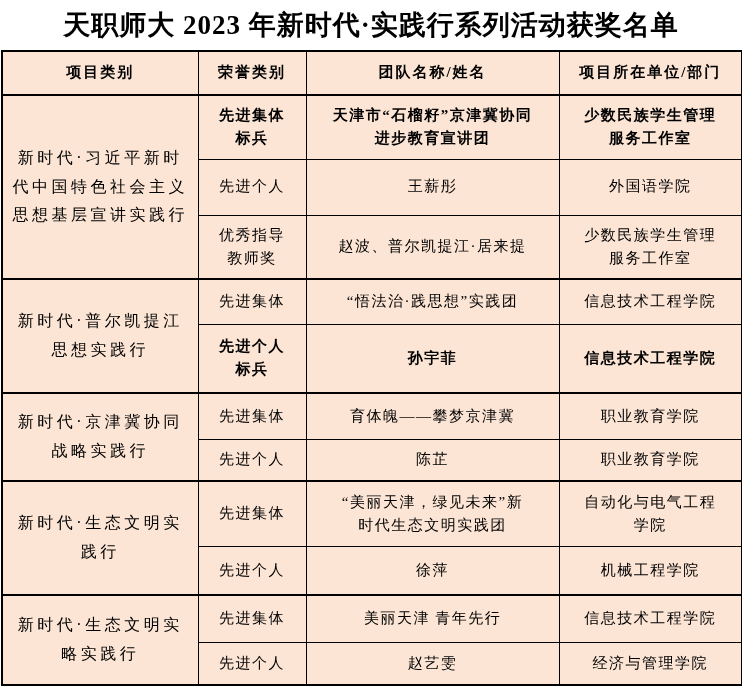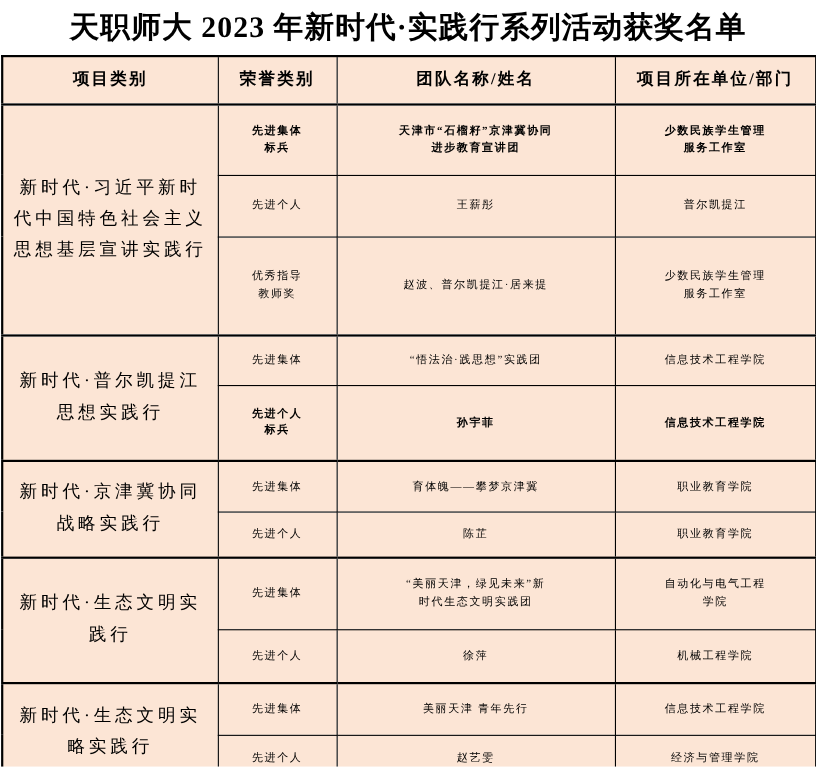--- a/index.html
+++ b/index.html
@@ -30,21 +30,21 @@
     table-layout: fixed;
     width: 740px;
     margin-left: 1px;
     border: 2px solid #000000;
   }
   .award-table td, .award-table th {
     border: 1px solid #000000;
     background: var(--cell-bg, #fce5d5);
     text-align: center;
     vertical-align: middle;
-    font-size: 10px;
+    font-size: 15px;
     font-weight: normal;
     line-height: 1.55;
     padding: 2px 4px;
     white-space: pre-line;
     letter-spacing: 1.5px;
     overflow: hidden;
   }
   .award-table th {
     font-weight: bold;
     font-size: 15px;
@@ -89,23 +89,23 @@
       <td>先进集体
 标兵</td>
       <td>天津市“石榴籽”京津冀协同
 进步教育宣讲团</td>
       <td>少数民族学生管理
 服务工作室</td>
     </tr>
     <tr style="height:56px">
       <td>先进个人</td>
       <td>王薪彤</td>
-      <td>普尔凯提江</td>
+      <td>外国语学院</td>
     </tr>
-    <tr style="height:90px">
+    <tr style="height:64px">
       <td>优秀指导
 教师奖</td>
       <td>赵波、普尔凯提江·居来提</td>
       <td>少数民族学生管理
 服务工作室</td>
     </tr>
 
     <tr style="height:45px" class="sec-top">
       <td class="cat" rowspan="2">新时代·普尔凯提江
 思想实践行</td>

